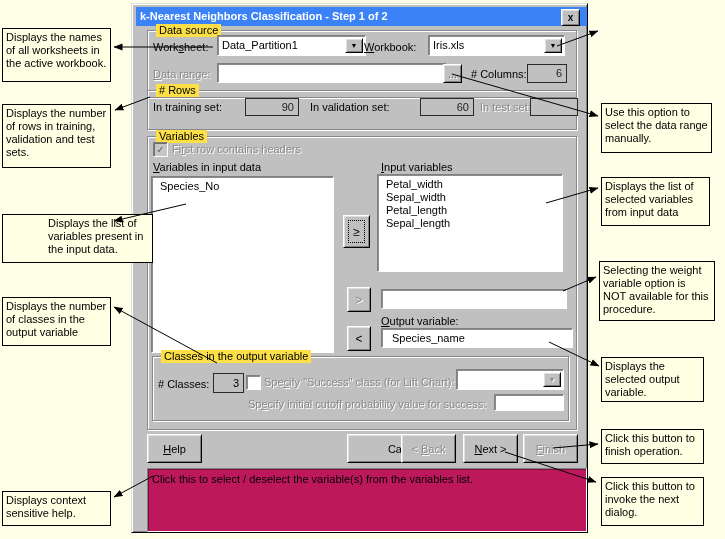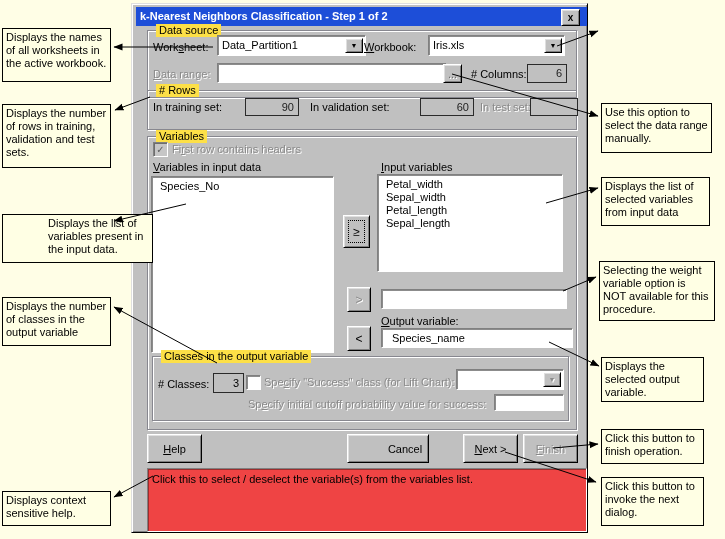--- a/index.html
+++ b/index.html
@@ -2,27 +2,27 @@
 <html><head>
 <meta charset="utf-8">
 <style>
   html,body{margin:0;padding:0;}
   body{font-family:"Liberation Sans","DejaVu Sans",sans-serif;}
   .page{position:relative;width:725px;height:539px;background:#fffee6;overflow:hidden;font-size:11px;color:#000;}
 
   
   .dialog{position:absolute;background:#c0c0c0;border:1px solid;border-color:#dfdfdf #000 #000 #dfdfdf;
           box-shadow:inset 1px 1px 0 #fff, inset -1px -1px 0 #808080;}
-  .titlebar{position:absolute;background:#1d4ed8;color:#fff;font-weight:bold;line-height:19px;padding-left:4px;
+  .titlebar{position:absolute;background:#3b82f6;color:#fff;font-weight:bold;line-height:19px;padding-left:4px;
             white-space:nowrap;overflow:hidden;}
   .raised{background:#c0c0c0;border:1px solid;border-color:#fff #000 #000 #fff;
           box-shadow:inset 1px 1px 0 #dfdfdf, inset -1px -1px 0 #808080;}
   .sunken{background:#fff;border:1px solid;border-color:#808080 #fff #fff #808080;
           box-shadow:inset 1px 1px 0 rgba(0,0,0,.45);}
-  .helpwell{background:#ef4444;border:1px solid;border-color:#808080 #fff #fff #808080;
+  .helpwell{background:#be185d;border:1px solid;border-color:#808080 #fff #fff #808080;
           box-shadow:inset 1px 1px 0 rgba(0,0,0,.35);}
   .numbox{position:absolute;background:#c0c0c0;border:1px solid #2a2a2a;color:#222;
           text-align:right;padding-right:4px;line-height:17px;}
   .groupbox{position:absolute;border:1px solid #87878f;box-shadow:1px 1px 0 #fff, inset 1px 1px 0 #fff;}
   .legend{position:absolute;top:-7px;left:8px;background:#fde047;padding:0 3px;line-height:13px;white-space:nowrap;}
   .lbl{position:absolute;white-space:nowrap;line-height:13px;}
   .dis{color:#8a8a8a;text-shadow:1px 1px 0 #ffffff;}
   .btn{position:absolute;text-align:center;cursor:default;display:flex;align-items:center;justify-content:center;}
   .combofield{position:absolute;line-height:19px;padding-left:4px;white-space:nowrap;overflow:hidden;}
   .dropbtn{position:absolute;top:2px;right:2px;width:16px;bottom:2px;display:flex;align-items:center;justify-content:center;}
@@ -157,20 +157,23 @@
     <div class="sunken combofield" style="left:362px;top:390px;width:64px;height:15px;">
       <span></span>
     </div>
 
     <div class="btn raised" style="left:15px;top:430px;width:53px;height:27px;">
       <span><span class="mn">H</span>elp</span>
     </div>
     <div class="btn raised" style="left:215px;top:430px;width:46px;height:27px;padding-left:34px;">
       <span>Cancel</span>
     </div>
+    <div class="btn raised dis" style="left:269px;top:430px;width:53px;height:27px;">
+      <span>&lt; <span class="mn">B</span>ack</span>
+    </div>
     <div class="btn raised" style="left:331px;top:430px;width:53px;height:27px;">
       <span><span class="mn">N</span>ext &gt;</span>
     </div>
     <div class="btn raised dis" style="left:391px;top:430px;width:53px;height:27px;">
       <span><span class="mn">F</span>inish</span>
     </div>
 
     <div class="helpwell" style="position:absolute;left:15px;top:464px;width:430px;height:56px;padding:3px 4px;line-height:14px;">
       <span>Click this to select / deselect the variable(s) from the variables list.</span>
     </div>

